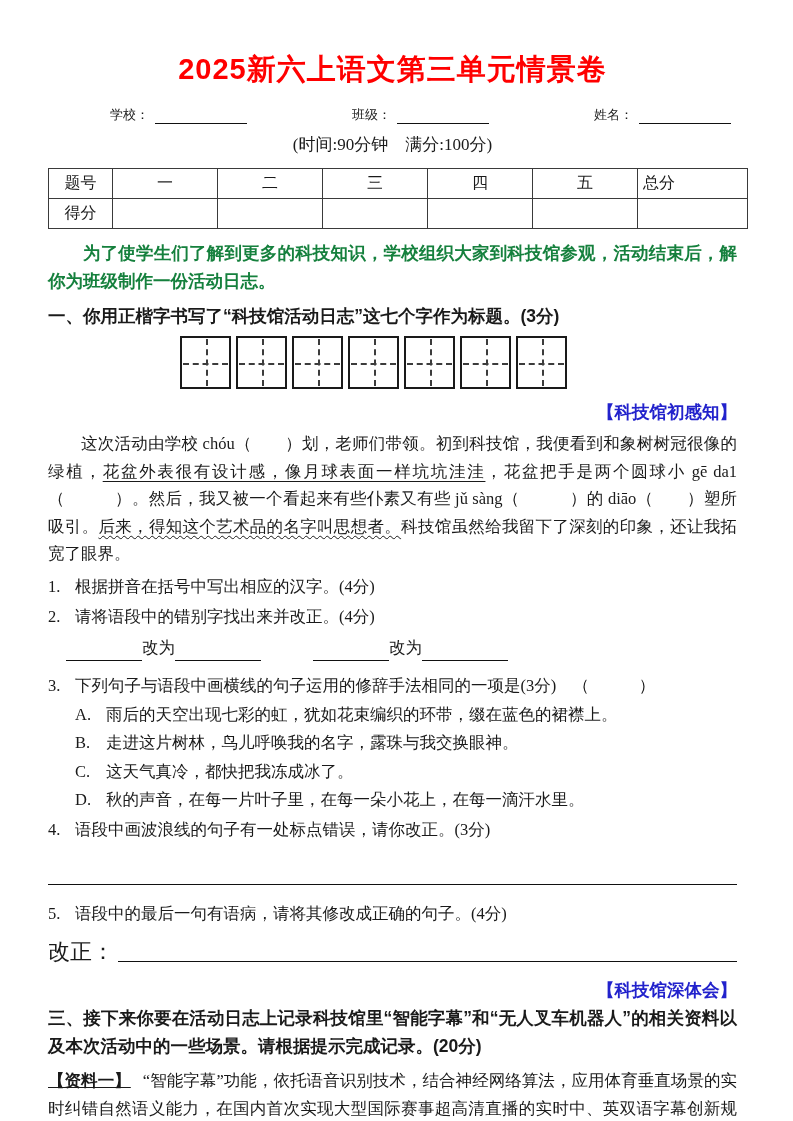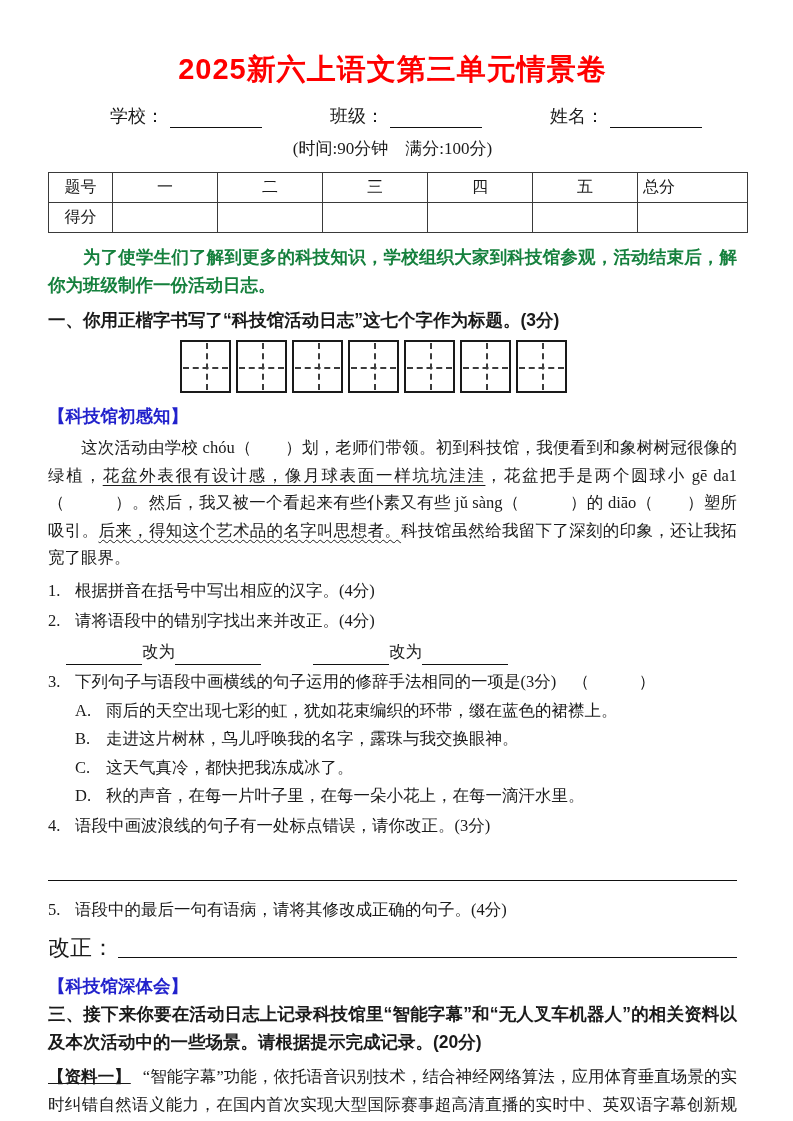--- a/index.html
+++ b/index.html
@@ -10,21 +10,21 @@
     color:#1a1a1a;
   }
   .page { width:793px; height:1121px; padding:50px 56px 0 48px; }
 
   
   .title {
     text-align:center; color:#ff0000;
     font-family:"Liberation Sans","DejaVu Sans",sans-serif;
     font-size:29px; font-weight:bold; letter-spacing:1px;
   }
-  .fields { display:flex; margin-top:14px; padding-left:62px; font-size:18px; }
+  .fields { display:flex; margin-top:14px; padding-left:62px; font-size:13px;gap:37px; }
   .field { white-space:nowrap; }
   .field + .field { margin-left:68px; }
   .blank {
     display:inline-block; border-bottom:1.6px solid #111;
     height:20px; vertical-align:bottom; margin-left:6px;
   }
   .blank-md { width:92px; }
   .time { text-align:center; font-size:17px; margin-top:9px; }
 
   
@@ -52,35 +52,35 @@
     margin-top:7px; text-align:justify;
   }
 
   
   .boxes { display:flex; gap:5px; margin:6px 0 0 132px; }
   .tbox { width:51px; height:53px; border:2px solid #1a1a1a; position:relative; background:#fff; }
   .tbox .v { position:absolute; left:50%; top:1px; bottom:1px; border-left:2px dashed #3c3c3c; }
   .tbox .h { position:absolute; top:50%; left:1px; right:1px; border-top:2px dashed #3c3c3c; }
 
   .banner {
-    text-align:left; color:#2222cc;
+    text-align:right; color:#2222cc;
     font-family:"Liberation Sans","DejaVu Sans",sans-serif;
     font-weight:bold; font-size:17.5px; margin-top:11px;
   }
 
   
   .passage { margin-top:6px; font-size:16.5px; line-height:27.5px; text-indent:2em; text-align:justify; }
   .ul-straight { text-decoration:underline; text-underline-offset:4px; text-decoration-thickness:1px; }
   .ul-wavy { text-decoration:underline wavy; text-underline-offset:3px; text-decoration-thickness:1px; }
 
   
   .q { display:flex; font-size:16.5px; line-height:30px; }
   .qnum { width:27px; flex:none; }
   .qtext { flex:1; }
-  .blankrow { margin:3px 0 2px 18px; font-size:16.5px; line-height:26px; }
+  .blankrow { margin:3px 0 10px 18px; font-size:16.5px; line-height:26px; }
   .blankrow .blank { height:18px; margin:0; }
   .b1 { width:76px; } .b2 { width:86px; }
   .gap { display:inline-block; width:52px; }
   .opt { display:flex; font-size:16.5px; line-height:28.6px; padding-left:27px; }
   .optletter { width:31px; flex:none; }
   .fullline { border-bottom:1.6px solid #111; height:2px; margin-top:38px; }
   .corr { display:flex; font-size:22px; line-height:30px; margin-top:8px; }
   .corr .cb { flex:1; border-bottom:1.6px solid #111; margin-bottom:5px; margin-left:4px; }
 
   .material { margin-top:6px; font-size:16.5px; line-height:28.5px; text-align:justify; }

